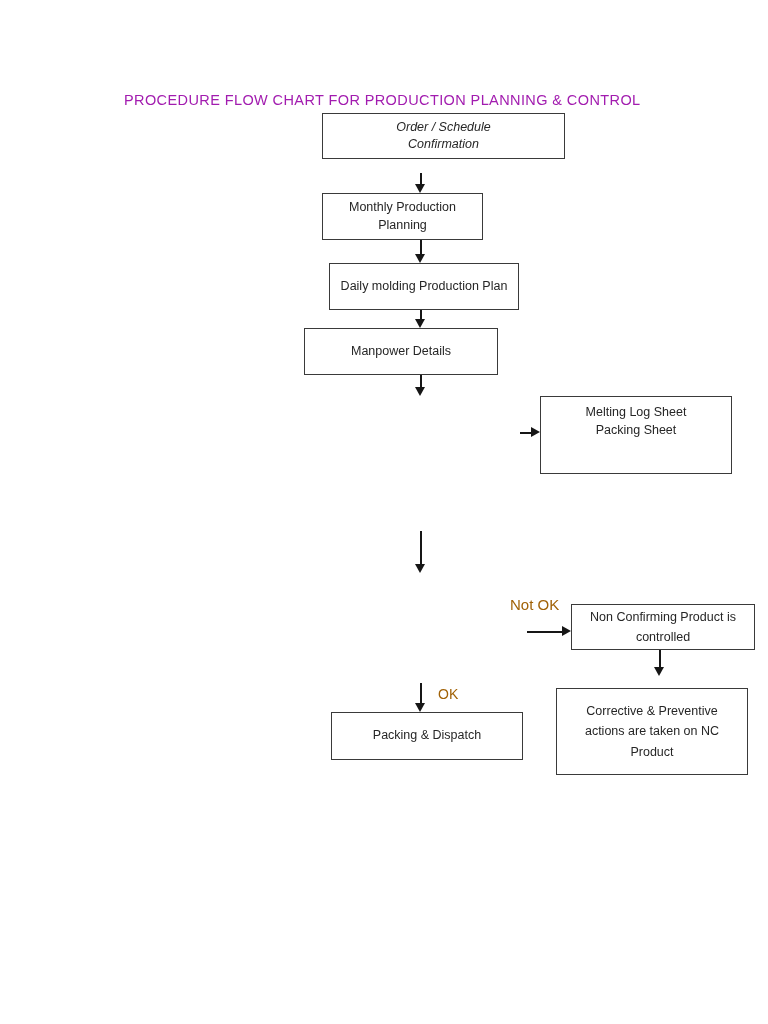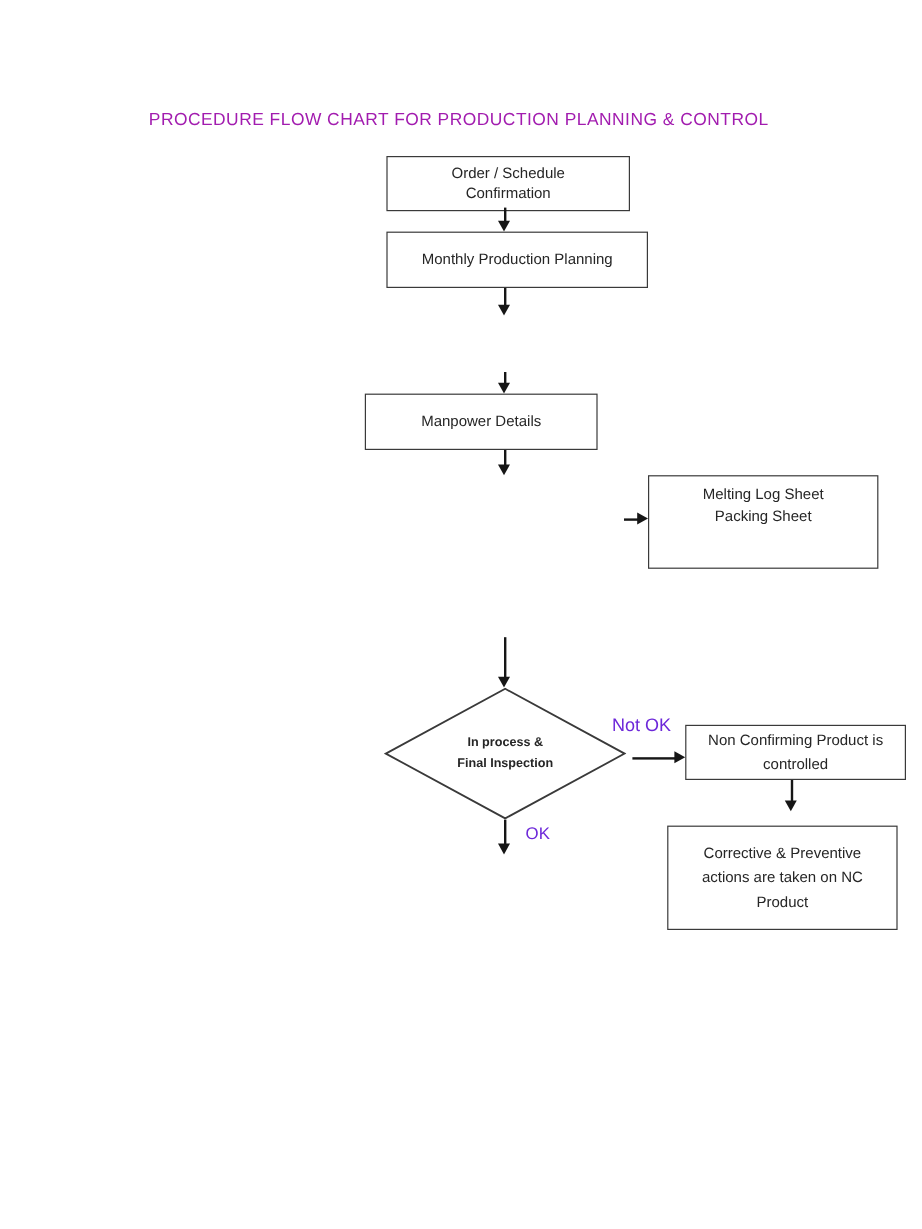--- a/index.html
+++ b/index.html
@@ -30,22 +30,22 @@
     display: flex;
     align-items: center;
     justify-content: center;
     text-align: center;
     font-size: 12.5px;
     line-height: 1.4;
     white-space: pre-line;
     font-family: "Liberation Sans", sans-serif;
     padding: 2px 3px;
   }
-  #node-order        { left: 322px; top: 130px; width: 203px; height: 46px; }
-  #node-monthly      { left: 322px; top: 193px; width: 218px; height: 47px; }
+  #node-order        { left: 322px; top: 113px; width: 243px; height: 46px; font-style: italic; }
+  #node-monthly      { left: 322px; top: 193px; width: 161px; height: 47px; }
   #node-daily        { left: 329px; top: 263px; width: 190px; height: 47px; }
   #node-manpower     { left: 304px; top: 328px; width: 194px; height: 47px; }
   #node-carryout     { left: 327px; top: 396px; width: 191px; height: 135px; line-height: 1.55; }
   #node-melting      { left: 540px; top: 396px; width: 192px; height: 78px; align-items: flex-start; padding-top: 7px; line-height: 1.4; }
   #node-nonconf      { left: 571px; top: 604px; width: 184px; height: 46px; line-height: 1.6; }
   #node-corrective   { left: 556px; top: 676px; width: 192px; height: 87px; line-height: 1.65; margin-top: 12px; }
   #node-packing      { left: 331px; top: 712px; width: 192px; height: 48px; }
 
   .diamond-wrap { position: absolute; left: 320px; top: 573px; width: 202px; height: 110px; }
   .diamond-wrap svg { display: block; }
@@ -77,53 +77,48 @@
   #conn4 { left: 420px; top: 375px; height: 13px; }  #arr4 { left: 415px; top: 387px; }
   #conn5 { left: 520px; top: 432px; width: 12px; }   #arr5 { left: 531px; top: 427px; }
   #conn6 { left: 420px; top: 531px; height: 34px; }  #arr6 { left: 415px; top: 564px; }
   #conn7 { left: 527px; top: 631px; width: 36px; }   #arr7 { left: 562px; top: 626px; }
   #conn8 { left: 659px; top: 650px; height: 18px; }  #arr8 { left: 654px; top: 667px; }
   #conn9 { left: 420px; top: 683px; height: 21px; }  #arr9 { left: 415px; top: 703px; }
 
   .flow-label {
     position: absolute;
     font-size: 15px;
-    color: #6d28d9;
+    color: #a16207;
     font-family: "Liberation Sans", sans-serif;
     white-space: nowrap;
   }
   #label-notok { left: 510px; top: 596px; }
   #label-ok    { left: 438px; top: 686px; font-size: 14px; }
 </style>
 </head>
 <body>
 
 <div class="page">
 
   <div class="doc-title">PROCEDURE FLOW CHART FOR PRODUCTION PLANNING &amp; CONTROL</div>
 
   <div class="node" id="node-order">Order / Schedule
 Confirmation</div>
   <div class="node" id="node-monthly">Monthly Production Planning</div>
+  <div class="node" id="node-daily">Daily molding Production Plan</div>
   <div class="node" id="node-manpower">Manpower Details</div>
   <div class="node" id="node-melting">Melting Log Sheet
 Packing Sheet</div>
   <div class="node" id="node-nonconf">Non Confirming Product is
 controlled</div>
   <div class="node" id="node-corrective">Corrective &amp; Preventive
 actions are taken on NC
 Product</div>
+  <div class="node" id="node-packing">Packing &amp; Dispatch</div>
 
-  <div class="diamond-wrap">
-    <svg width="202" height="110" viewBox="0 0 202 110">
-      <polygon points="101,1 200.5,55 101,109 1.5,55" fill="#ffffff" stroke="#3a3a3a" stroke-width="1.5"></polygon>
-    </svg>
-    <div class="diamond-text">In process &amp;
-Final Inspection</div>
-  </div>
 
   <div class="vline" id="conn1"></div>
   <div class="arr-down" id="arr1"></div>
 
   <div class="vline" id="conn2"></div>
   <div class="arr-down" id="arr2"></div>
 
   <div class="vline" id="conn3"></div>
   <div class="arr-down" id="arr3"></div>
 

